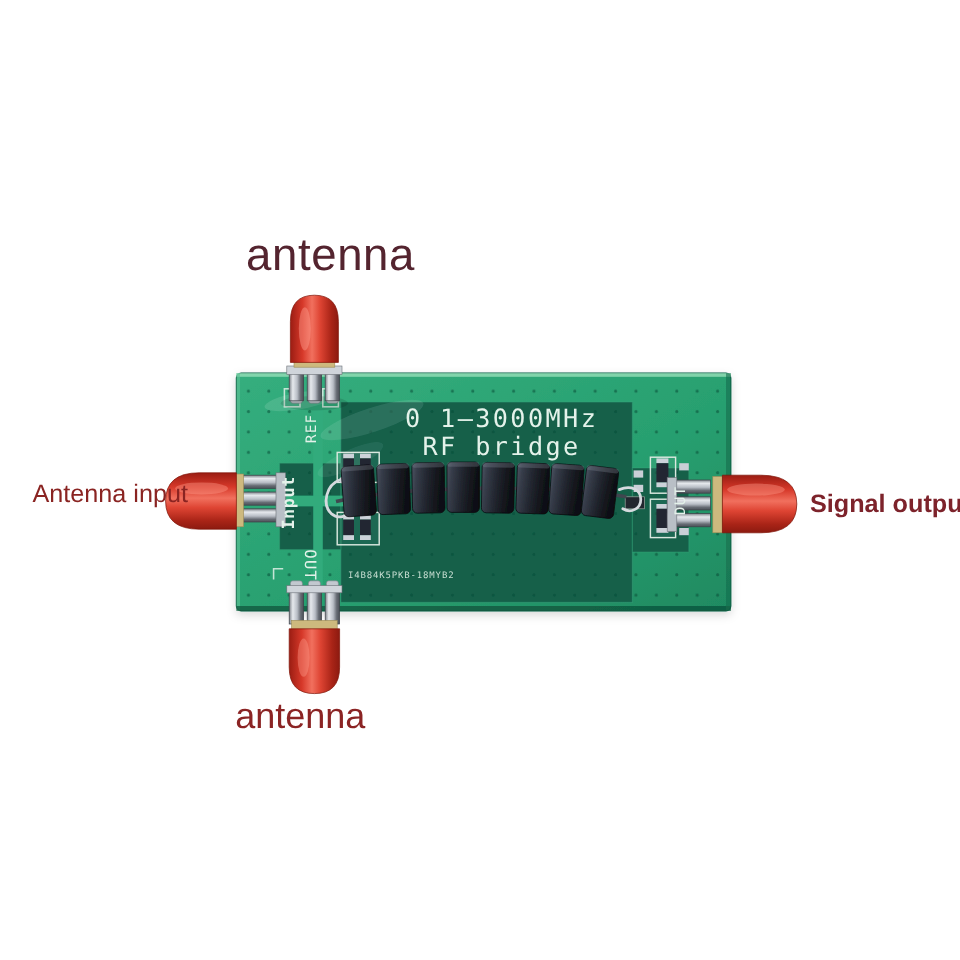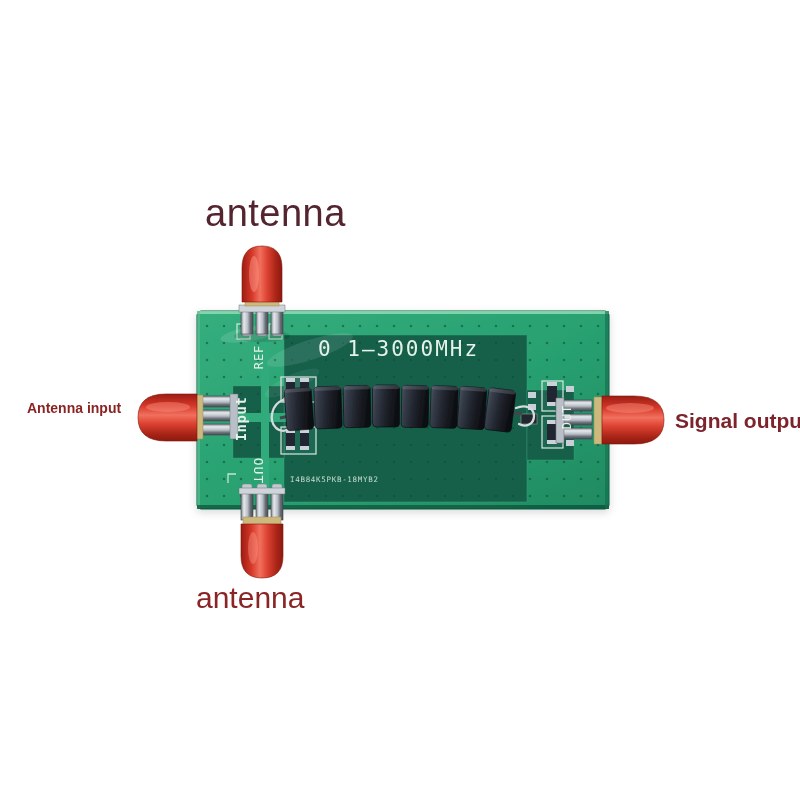--- a/index.html
+++ b/index.html
@@ -7,27 +7,27 @@
     width:800px;height:800px;position:relative;overflow:hidden;
     background:#ffffff;
     font-family:"Liberation Sans",sans-serif;
   }
   .stage{position:absolute;inset:0;width:732px;height:800px}
   svg.scene{position:absolute;left:0;top:0}
 
   
   .lbl{position:absolute;white-space:nowrap;line-height:1.05}
   .lbl-top{left:205px;top:194px;font-size:38px;color:#54242f;letter-spacing:.5px}
-  .lbl-left{left:27px;top:401px;font-size:14px;font-weight:700;color:#8a2422}
+  .lbl-left{left:27px;top:401px;font-size:21px;font-weight:400;color:#8a2422}
   .lbl-right{left:675px;top:410px;font-size:21px;font-weight:700;color:#7d232b}
   .lbl-bottom{left:196px;top:582px;font-size:30px;color:#8b2424}
 
   
   .silk{position:absolute;color:#e4f2ea;font-family:"DejaVu Sans Mono",monospace;white-space:nowrap;line-height:1}
-  .silk-1{left:318px;top:339px;width:200px;font-size:21px;letter-spacing:2px}
+  .silk-1{left:318px;top:339px;width:200px;text-align:center;font-size:21px;letter-spacing:2px}
   .silk-2{left:318px;top:362px;width:200px;text-align:center;font-size:21px;letter-spacing:2px}
   .vert-ccw{transform:translate(-50%,-50%) rotate(-90deg)}
   .vert-cw{transform:translate(-50%,-50%) rotate(90deg)}
   .silk-ref{left:259px;top:357px;font-size:12px;letter-spacing:1px}
   .silk-input{left:241px;top:419px;font-size:14px;font-weight:700;letter-spacing:.5px}
   .silk-out{left:258px;top:471px;font-size:13px;letter-spacing:1px}
   .silk-dut{left:567px;top:417px;font-size:12px;letter-spacing:1px}
   .silk-serial{left:290px;top:476px;font-size:7.5px;letter-spacing:.7px;color:#c7ded2}
 </style>
 </head>
@@ -251,19 +251,20 @@
       <ellipse cx="630" cy="408" rx="24" ry="5" fill="#ff9d8d" opacity="0.4"></ellipse>
     </g>
   </svg>
 
   <div class="lbl lbl-top">antenna</div>
   <div class="lbl lbl-left">Antenna input</div>
   <div class="lbl lbl-right">Signal output</div>
   <div class="lbl lbl-bottom">antenna</div>
 
   <div class="silk silk-1">0 1–3000MHz</div>
+  <div class="silk silk-2">RF bridge</div>
   <div class="silk silk-ref vert-ccw">REF</div>
   <div class="silk silk-input vert-ccw">Input</div>
   <div class="silk silk-out vert-cw">OUT</div>
   <div class="silk silk-dut vert-ccw">DUT</div>
   <div class="silk silk-serial">I4B84K5PKB-18MYB2</div>
 
 </div>
 
 </body></html>

